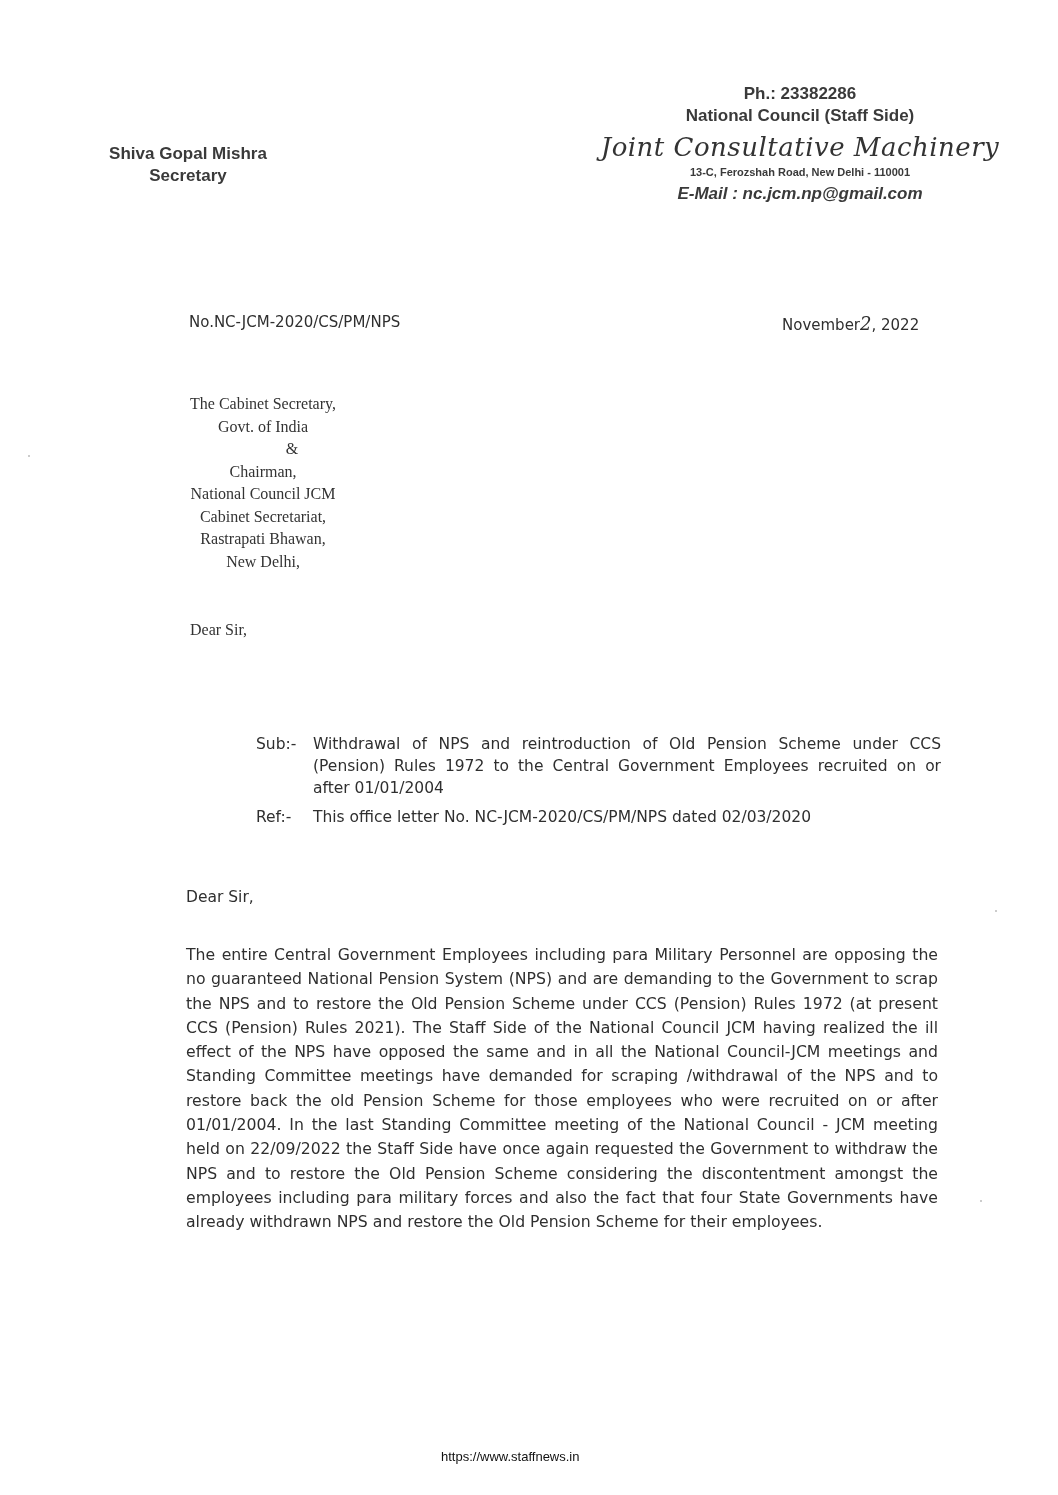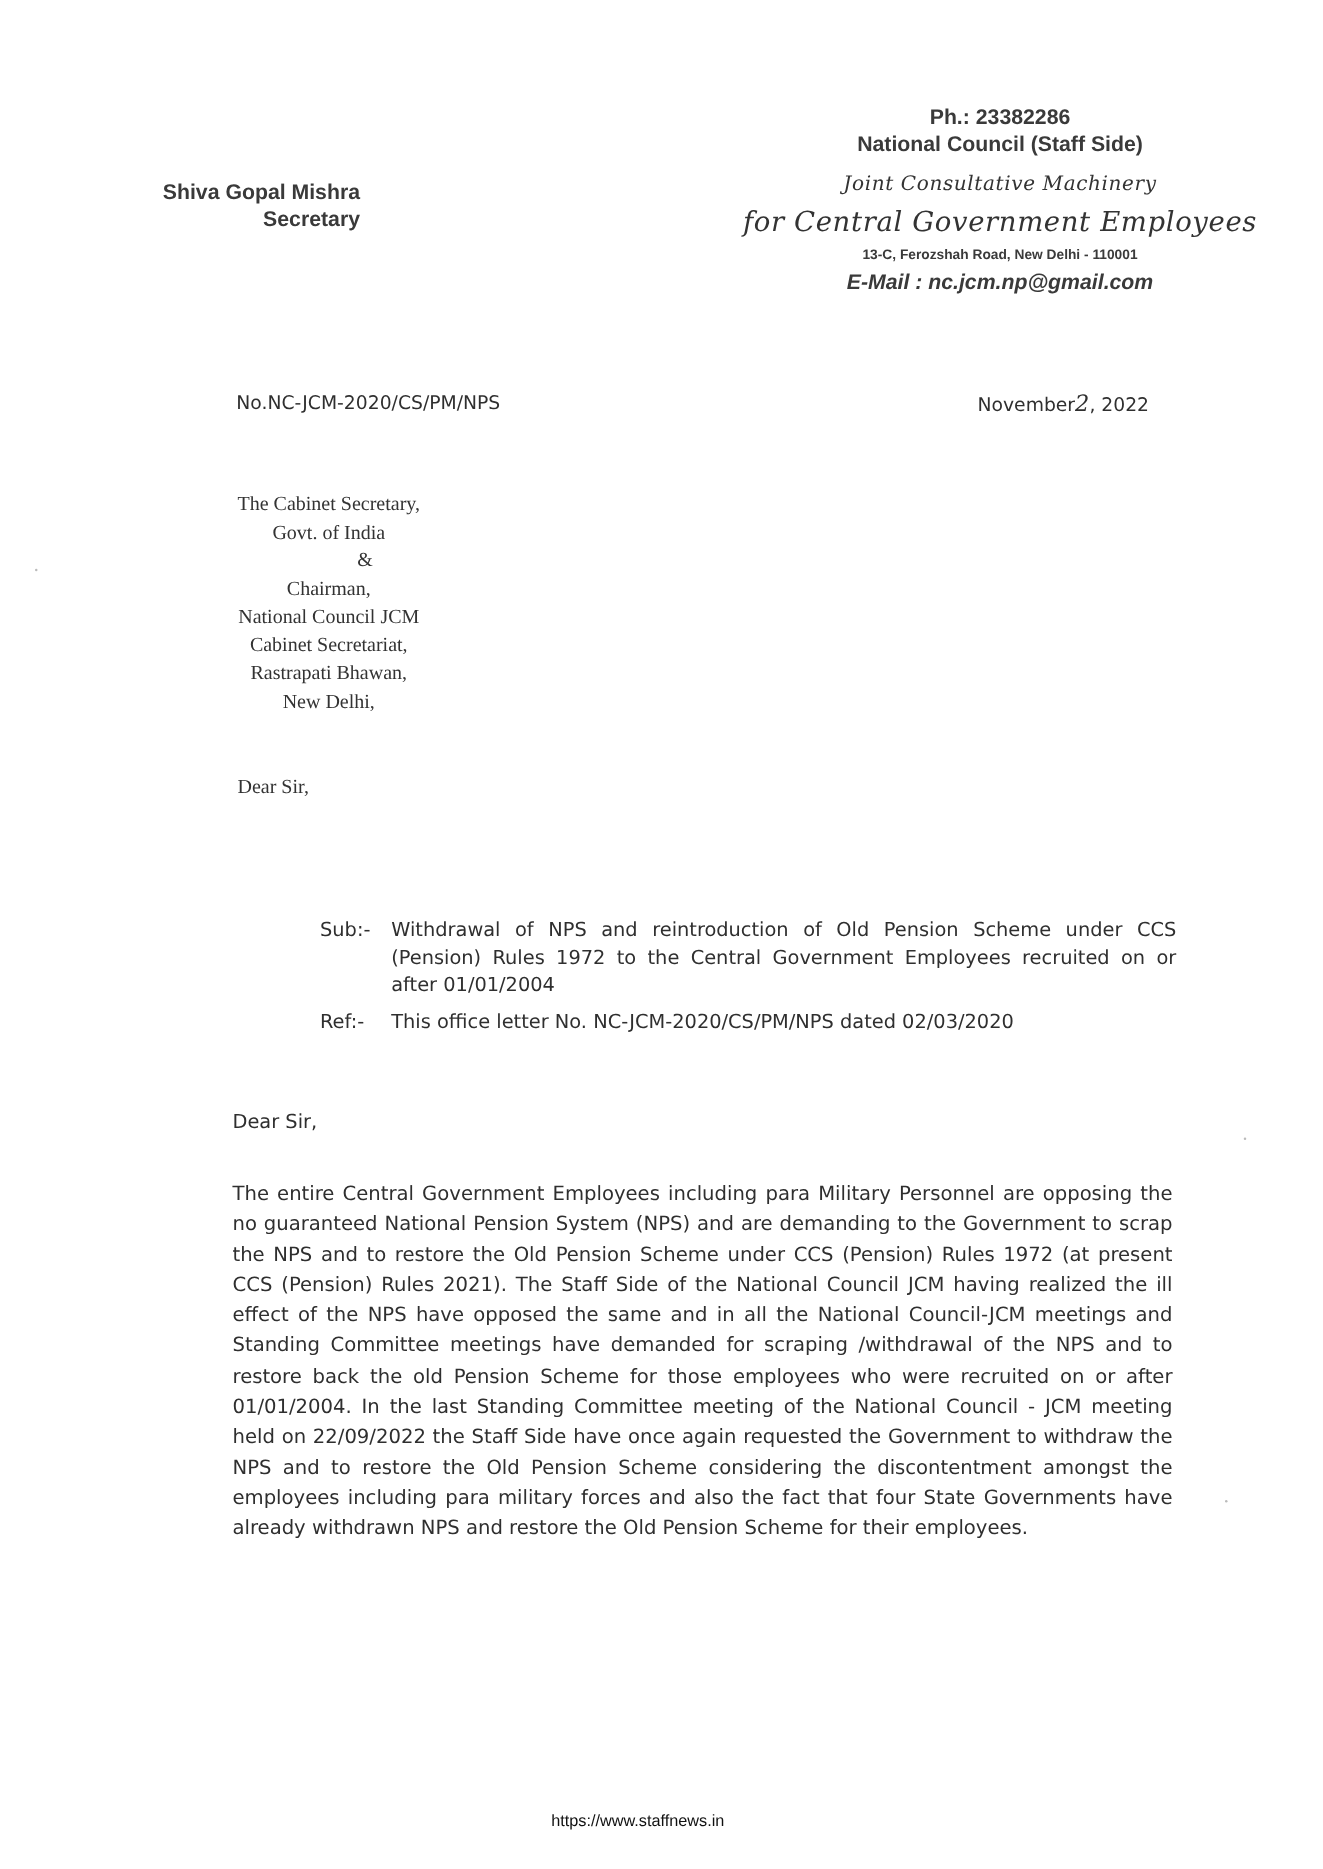--- a/index.html
+++ b/index.html
@@ -3,25 +3,25 @@
 <meta charset="utf-8">
 <style>
   html, body { margin: 0; padding: 0; background: #ffffff; }
   body { width: 1058px; height: 1495px; position: relative; overflow: hidden; color: #2a2a2a; }
   .abs { position: absolute; }
   .sans-bold { font-family: "Liberation Sans", sans-serif; font-weight: bold; color: #3a3a3a; }
   .script { font-family: "DejaVu Serif", serif; font-style: italic; color: #333; letter-spacing: 0.5px; }
   .serif { font-family: "Liberation Serif", serif; color: #333; }
   .body-sans { font-family: "DejaVu Sans", sans-serif; color: #2f2f2f; }
 
-  #sender { left: 88px; top: 143px; font-size: 17px; line-height: 22px; text-align: right; width: 200px; }
+  #sender { left: 88px; top: 143px; font-size: 17px; line-height: 22px; text-align: center; width: 200px; }
   #letterhead { left: 590px; top: 83px; width: 420px; text-align: center; }
   #letterhead .ph { font-size: 17px; line-height: 22px; }
   #letterhead .nc { font-size: 17px; line-height: 22px; }
-  #letterhead .jcm { font-size: 16px; line-height: 32px; margin-top: 4px; }
+  #letterhead .jcm { font-size: 26px; line-height: 32px; margin-top: 4px; }
   #letterhead .cge { font-size: 22px; line-height: 32px; }
   #letterhead .addr { font-size: 11px; line-height: 22px; margin-top: -2px; }
   #letterhead .mail { font-size: 17px; line-height: 22px; font-style: italic; }
 
   #refno { left: 189px; top: 313px; font-size: 15px; }
   #date { left: 782px; top: 313px; font-size: 15px; }
   #date .sig { font-family: "DejaVu Serif", serif; font-style: italic; font-size: 18px; }
 
   #addressee { left: 190px; top: 393px; font-size: 16px; line-height: 22.5px; text-align: center; }
   #addressee .amp { padding-left: 58px; }
@@ -47,21 +47,20 @@
 
 <div class="abs sans-bold" id="sender">
   <div>Shiva Gopal Mishra</div>
   <div>Secretary</div>
 </div>
 
 <div class="abs" id="letterhead">
   <div class="ph sans-bold">Ph.: 23382286</div>
   <div class="nc sans-bold">National Council (Staff Side)</div>
   <div class="jcm script">Joint Consultative Machinery</div>
-  <div class="cge script">for Central Government Employees</div>
   <div class="addr sans-bold">13-C, Ferozshah Road, New Delhi - 110001</div>
   <div class="mail sans-bold">E-Mail : nc.jcm.np@gmail.com</div>
 </div>
 
 <div class="abs body-sans" id="refno">No.NC-JCM-2020/CS/PM/NPS</div>
 
 <div class="abs body-sans" id="date">
   <span>November</span><span class="sig">2</span><span>, 2022</span>
 </div>
 

